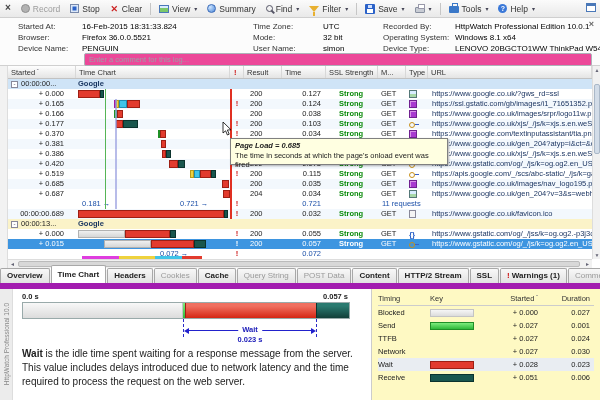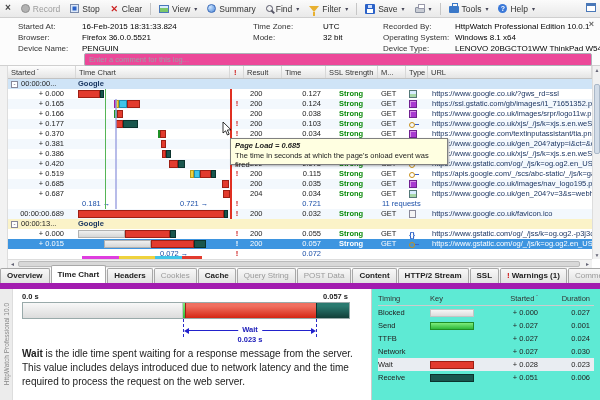--- a/index.html
+++ b/index.html
@@ -140,21 +140,21 @@
   .dash { position:absolute; top:30px; height:18px; border-left:1px dashed #2a2ac8; }
   .dash1 { left:170px; } .dash2 { left:303px; }
   .warrow { position:absolute; left:171px; top:36px; width:132px; height:16px; }
   .wline { position:absolute; left:3px; right:3px; top:5px; border-top:1px solid #2222cc; }
   .ah { position:absolute; top:2.5px; width:0; height:0; border-top:3px solid transparent; border-bottom:3px solid transparent; }
   .ah-l { left:0; border-right:5px solid #2222cc; }
   .ah-r { right:0; border-left:5px solid #2222cc; }
   .wlabel { position:absolute; left:50%; transform:translateX(-50%); top:0; background:#fff; padding:0 4px; color:#1a1ab8; font-weight:bold; font-size:7.5px; line-height:10px; }
   .wvalue { position:absolute; left:50%; transform:translateX(-50%); top:10px; color:#1a1ab8; font-weight:bold; font-size:7.5px; }
   .ddesc { position:absolute; left:9px; top:58px; width:338px; font-size:10px; color:#222; line-height:1.4; }
-  .timingpane { position:absolute; left:371px; top:0; width:229px; height:111px; border-left:1px solid #ccc; background:#5eead4; }
+  .timingpane { position:absolute; left:371px; top:0; width:229px; height:111px; border-left:1px solid #ccc; background:#fef9c3; }
   .ttable { position:absolute; left:6px; top:3px; width:216px; }
   .trow { display:grid; grid-template-columns:52px 58px 54px 52px; height:13px; align-items:center; font-size:7.5px; }
   .thead { color:#333; border-bottom:1px solid #ccc; height:14px; }
   .tc-num { text-align:right; padding-right:4px; }
   .trow.selected { background:#e9edf2; }
   .keysw { width:44px; height:8px; }
   .key-blocked { background:linear-gradient(#f6f6f6,#dcdcdc); border:1px solid #c4c4c4; }
   .key-send { background:linear-gradient(#7dec7d,#2eb83a); border:1px solid #1f8f26; }
   .key-wait { background:#e23b2e; border:1px solid #9e1f14; }
   .key-receive { background:#19564e; border:1px solid #0b332e; }
@@ -242,20 +242,24 @@
     </div>
     <div class="col col2">
       <div class="frow">
         <span class="f-label">Time Zone:</span>
         <span class="f-val">UTC</span>
       </div>
       <div class="frow">
         <span class="f-label">Mode:</span>
         <span class="f-val">32 bit</span>
       </div>
+      <div class="frow">
+        <span class="f-label">User Name:</span>
+        <span class="f-val">simon</span>
+      </div>
     </div>
     <div class="col col3">
       <div class="frow">
         <span class="f-label">Recorded By:</span>
         <span class="f-val">HttpWatch Professional Edition 10.0.1</span>
       </div>
       <div class="frow">
         <span class="f-label">Operating System:</span>
         <span class="f-val">Windows 8.1 x64</span>
       </div>

